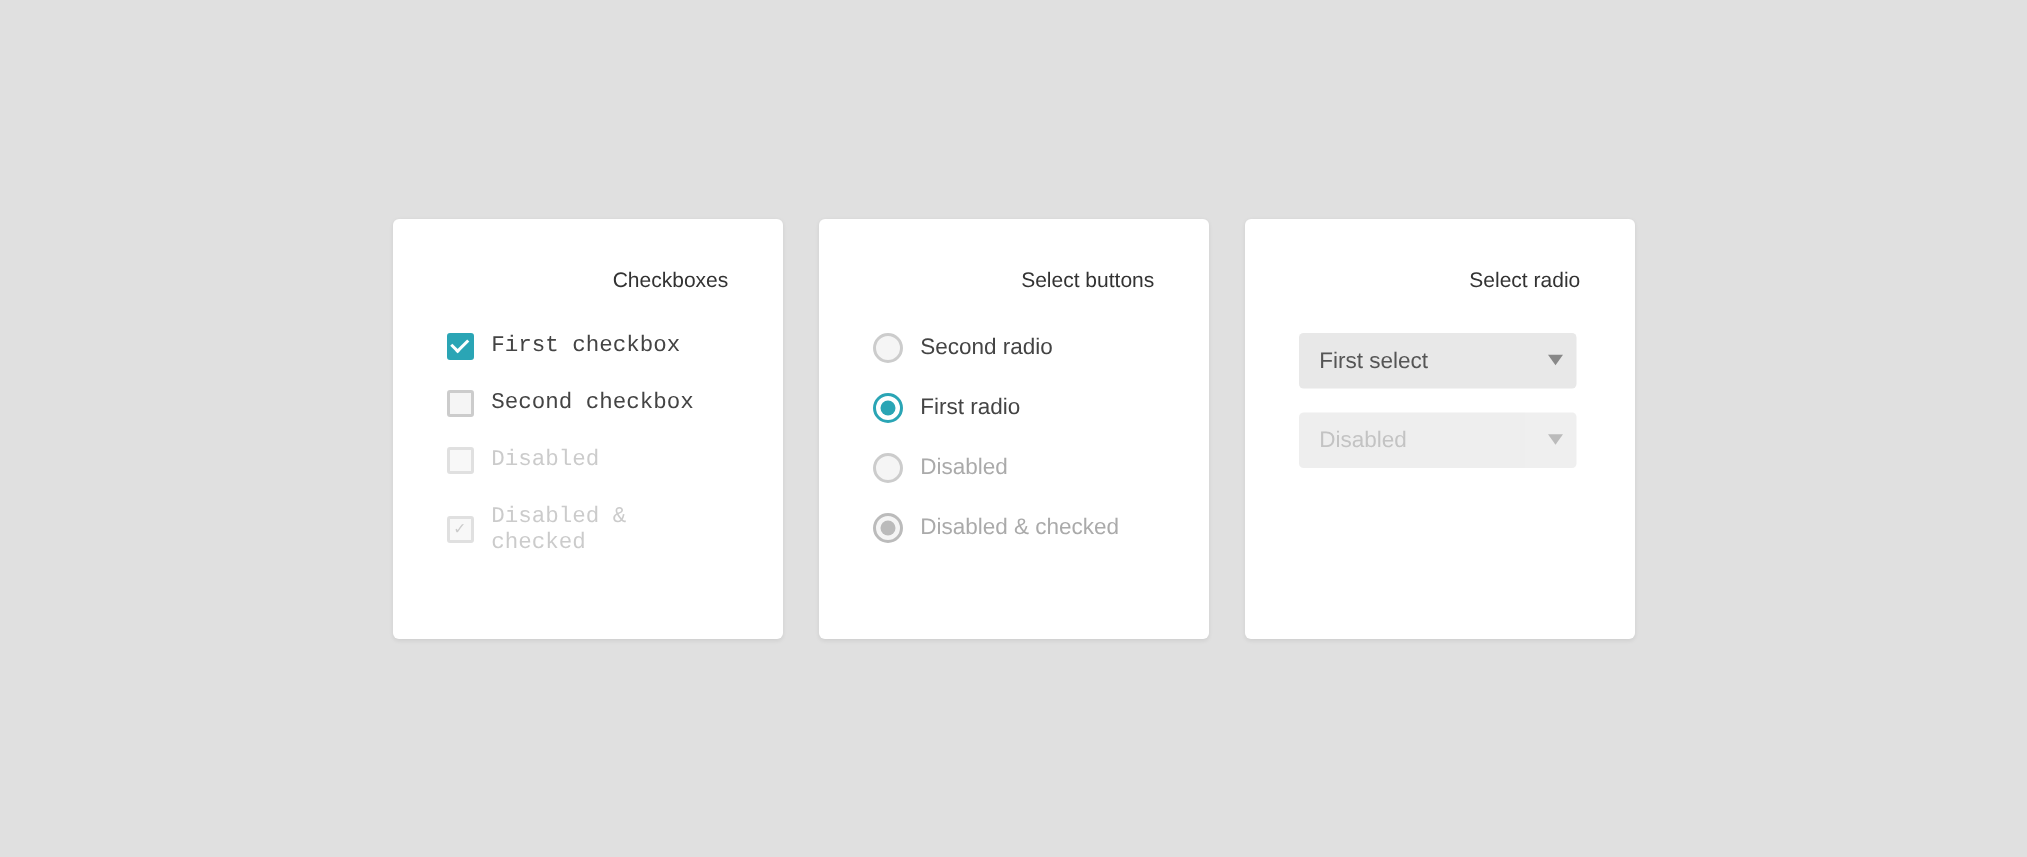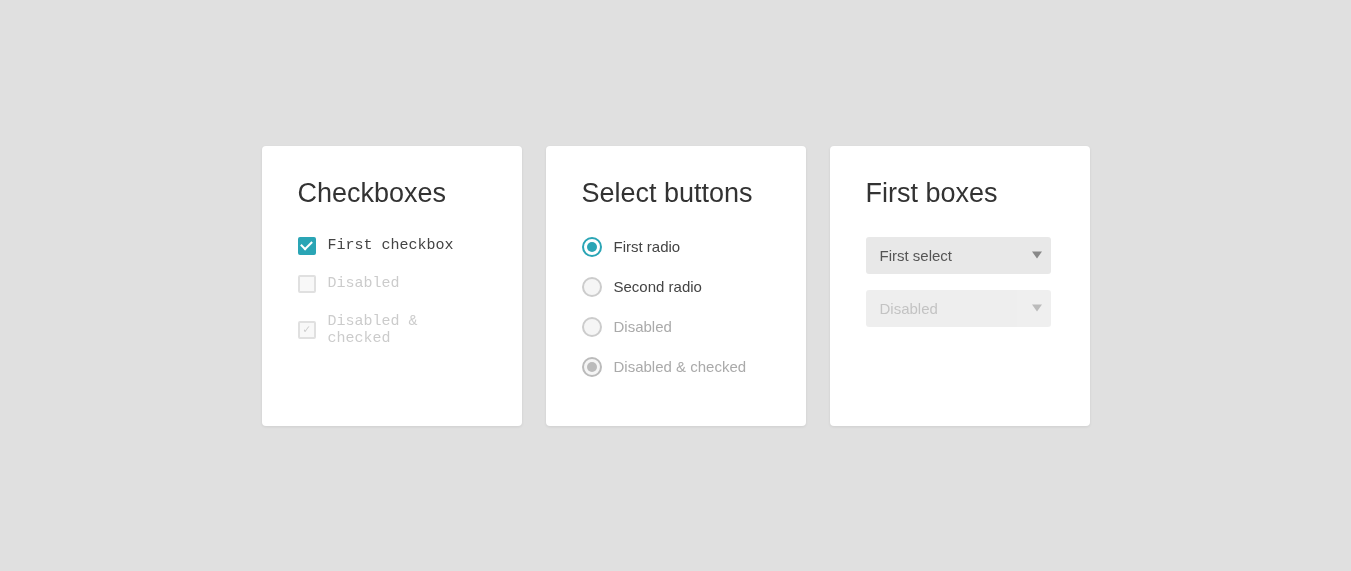--- a/index.html
+++ b/index.html
@@ -22,24 +22,25 @@
     .card {
       background: #ffffff;
       border-radius: 4px;
       padding: 32px 36px 48px 36px;
       width: 260px;
       min-height: 280px;
       box-shadow: 0 1px 3px rgba(0,0,0,0.08);
     }
 
     .card-title {
-      font-size: 27px;
+      font-size: 14px;
       font-weight: 300;
       color: #333;
       margin-bottom: 28px;
+      text-align: right;
     }
 
     
     .checkbox-list {
       display: flex;
       flex-direction: column;
       gap: 20px;
     }
 
     .checkbox-item {
@@ -223,63 +224,67 @@
 
   <div class="card">
     <h2 class="card-title">Checkboxes</h2>
     <div class="checkbox-list">
 
       <label class="checkbox-item">
         <div class="checkbox-box checked-active"></div>
         <span class="checkbox-label">First checkbox</span>
       </label>
 
+      <label class="checkbox-item">
+        <div class="checkbox-box"></div>
+        <span class="checkbox-label">Second checkbox</span>
+      </label>
 
       <label class="checkbox-item disabled">
         <div class="checkbox-box"></div>
         <span class="checkbox-label">Disabled</span>
       </label>
 
       <label class="checkbox-item disabled">
         <div class="checkbox-box checked-disabled"></div>
         <span class="checkbox-label">Disabled &amp; checked</span>
       </label>
 
     </div>
   </div>
 
   <div class="card">
     <h2 class="card-title">Select buttons</h2>
     <div class="radio-list">
 
       <label class="radio-item">
+        <div class="radio-circle"></div>
+        <span class="radio-label">Second radio</span>
+      </label>
+
+      <label class="radio-item">
         <div class="radio-circle selected-active"></div>
         <span class="radio-label">First radio</span>
-      </label>
-
-      <label class="radio-item">
-        <div class="radio-circle"></div>
-        <span class="radio-label">Second radio</span>
       </label>
 
       <label class="radio-item disabled">
         <div class="radio-circle"></div>
         <span class="radio-label">Disabled</span>
       </label>
 
       <label class="radio-item disabled">
         <div class="radio-circle disabled-checked"></div>
         <span class="radio-label">Disabled &amp; checked</span>
       </label>
 
     </div>
   </div>
 
   <div class="card">
-    <h2 class="card-title">First boxes</h2>
+    <h2 class="card-title">Select radio</h2>
     <div class="select-list">
 
       <div class="select-wrapper">
         <select class="select-box">
           <option>First select</option>
         </select>
         <div class="select-arrow"></div>
       </div>
 
 

